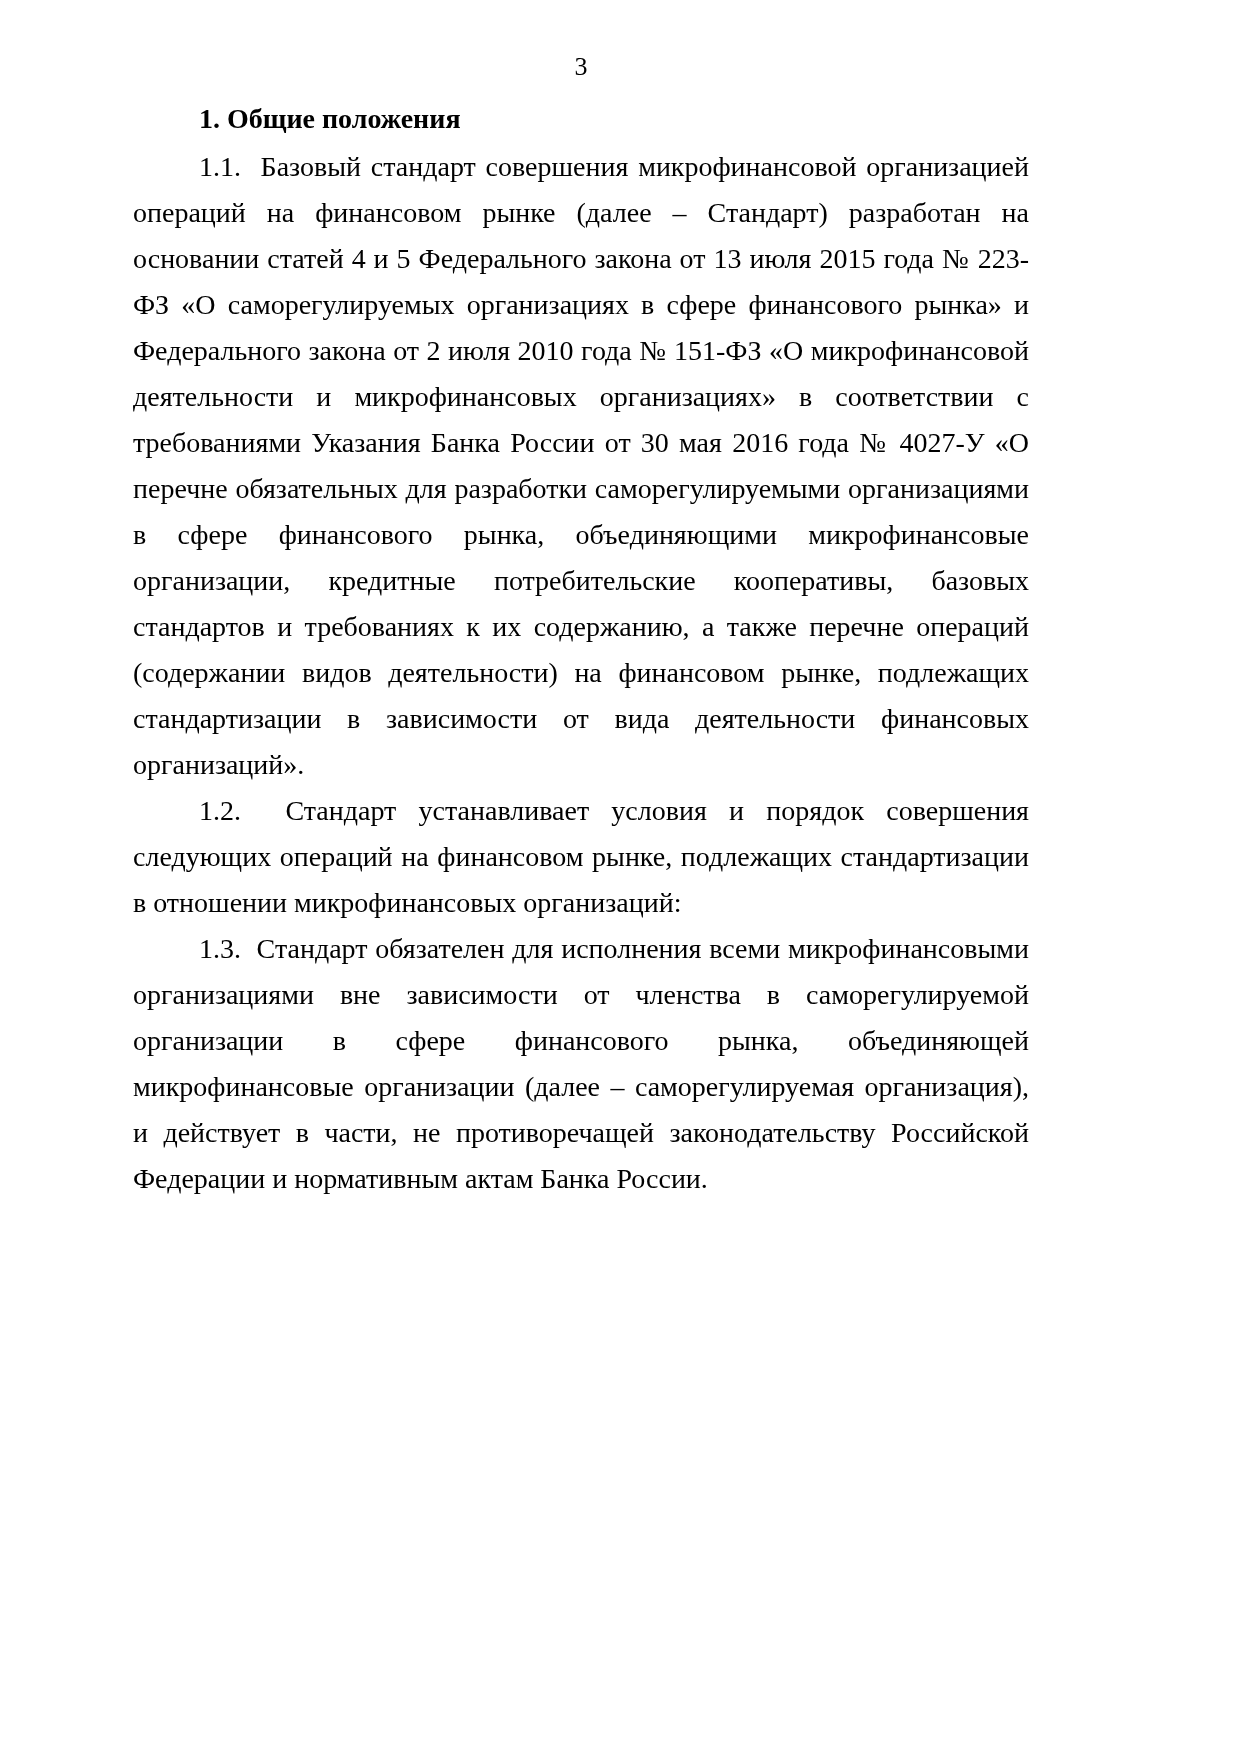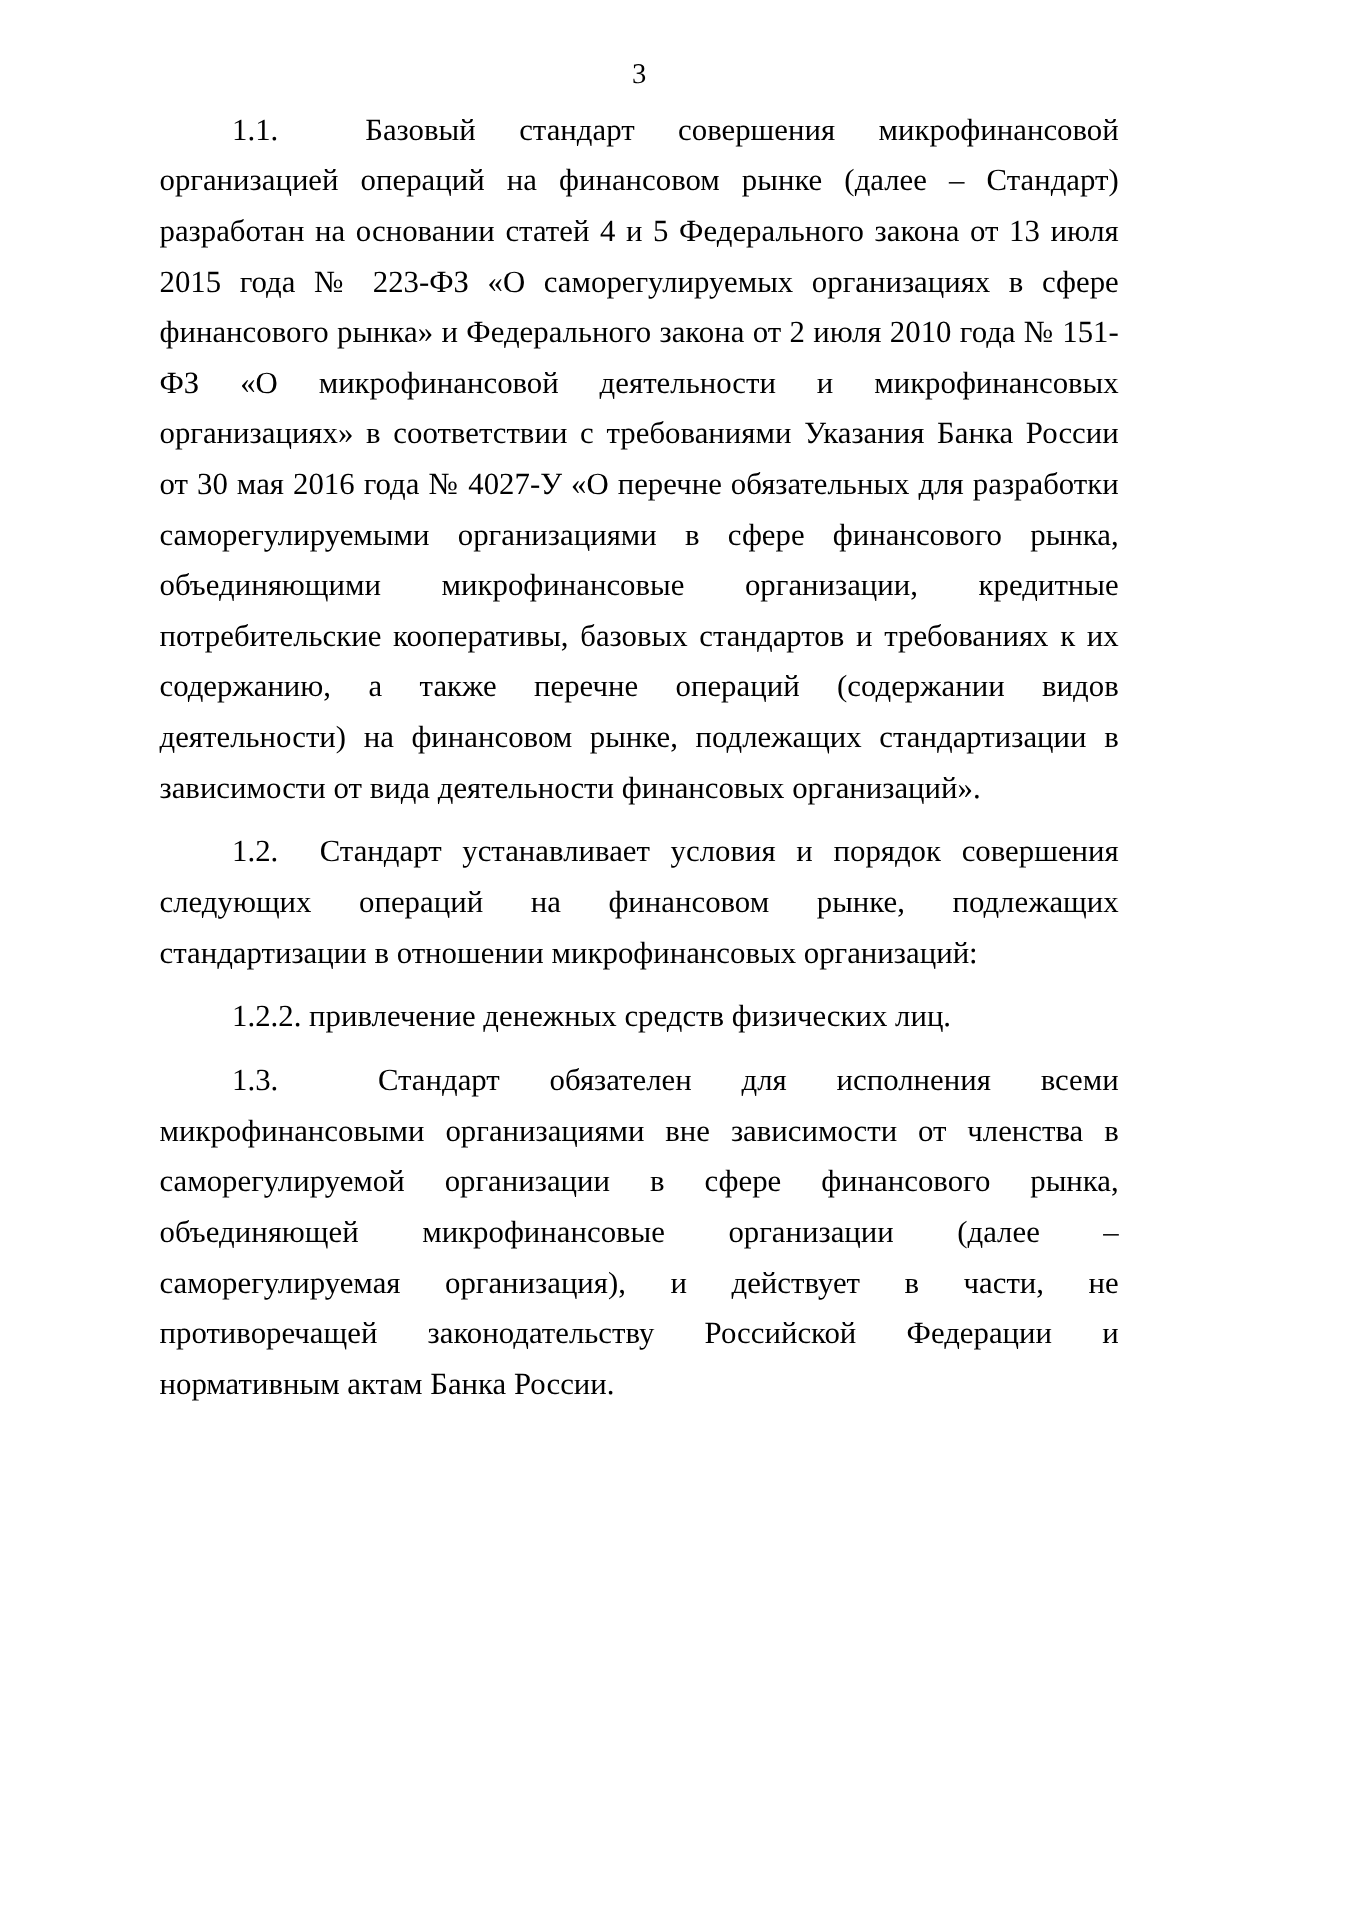--- a/index.html
+++ b/index.html
@@ -26,33 +26,33 @@
   .heading {
     font-size: 28px;
     font-weight: bold;
     text-indent: 66px;
     line-height: 46px;
     margin-bottom: 2px;
   }
   .para {
     text-align: justify;
     text-indent: 66px;
-    margin: 12px;
+    margin: 0;
   }
 </style>
 </head>
 <body>
 
 <div class="page">
   <div class="page-number">3</div>
 
   <div class="content">
+    <h2 class="heading">1. Общие положения</h2>
 
     <p class="para">1.1.&nbsp;&nbsp;Базовый стандарт совершения микрофинансовой организацией операций на финансовом рынке (далее – Стандарт) разработан на основании статей 4 и 5 Федерального закона от 13 июля 2015 года № 223-ФЗ «О саморегулируемых организациях в сфере финансового рынка» и Федерального закона от 2 июля 2010 года № 151-ФЗ «О микрофинансовой деятельности и микрофинансовых организациях» в соответствии с требованиями Указания Банка России от 30 мая 2016 года № 4027-У «О перечне обязательных для разработки саморегулируемыми организациями в сфере финансового рынка, объединяющими микрофинансовые организации, кредитные потребительские кооперативы, базовых стандартов и требованиях к их содержанию, а также перечне операций (содержании видов деятельности) на финансовом рынке, подлежащих стандартизации в зависимости от вида деятельности финансовых организаций».</p>
 
     <p class="para">1.2.&nbsp;&nbsp;Стандарт устанавливает условия и порядок совершения следующих операций на финансовом рынке, подлежащих стандартизации в отношении микрофинансовых организаций:</p>
 
 
-    <p class="para">1.2.2. привлечение денежных средств физических лиц.</p>
 
     <p class="para">1.3.&nbsp;&nbsp;Стандарт обязателен для исполнения всеми микрофинансовыми организациями вне зависимости от членства в саморегулируемой организации в сфере финансового рынка, объединяющей микрофинансовые организации (далее – саморегулируемая организация), и действует в части, не противоречащей законодательству Российской Федерации и нормативным актам Банка России.</p>
   </div>
 </div>
 
 </body></html>

